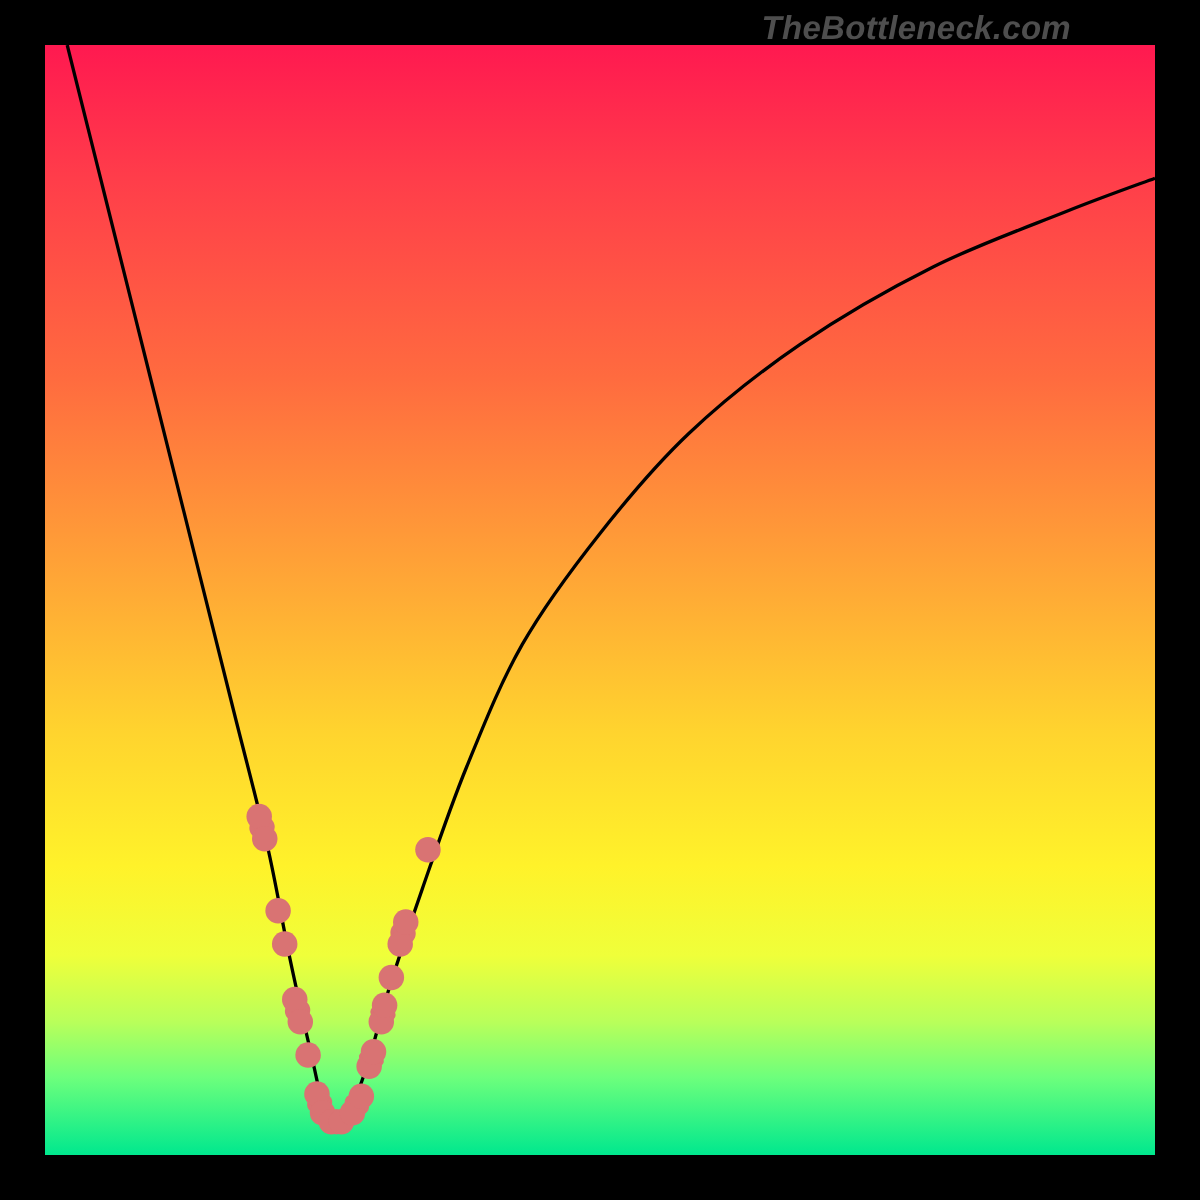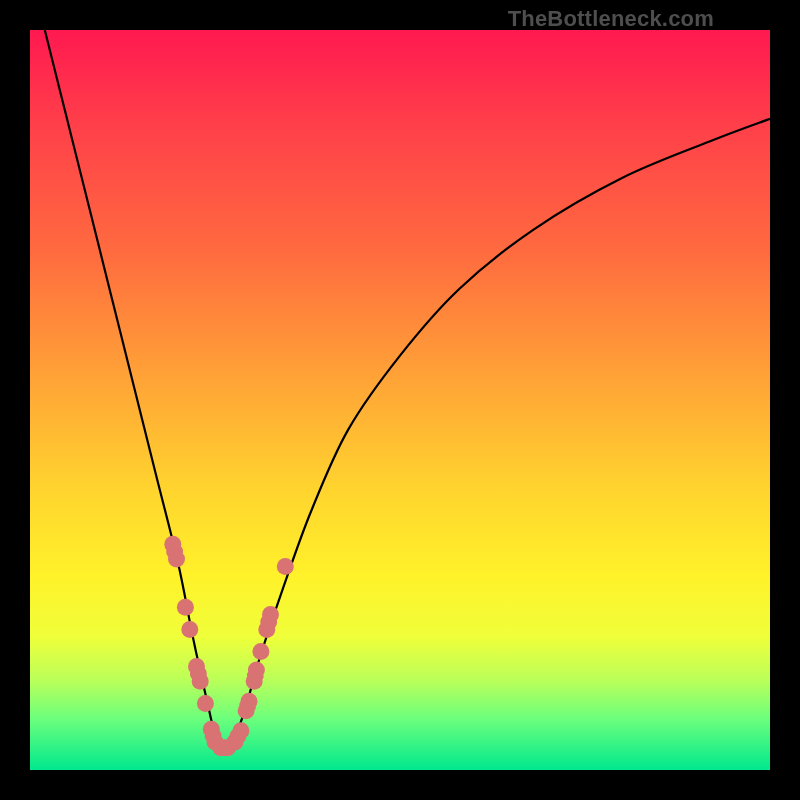--- a/index.html
+++ b/index.html
@@ -2,20 +2,21 @@
 <html><head>
 <meta charset="utf-8">
 <style>
   * { margin: 0; padding: 0; box-sizing: border-box; }
   html, body { width: 800px; height: 800px; overflow: hidden; background: #000; }
   .frame {
     position: relative;
     width: 728px;
     height: 800px;
     background: #000;
+    font-style: italic;
   }
   .plot-area {
     position: absolute;
     left: 30px;
     top: 30px;
     width: 740px;
     height: 740px;
     background: linear-gradient(
       to bottom,
       #ff1950 0%,

